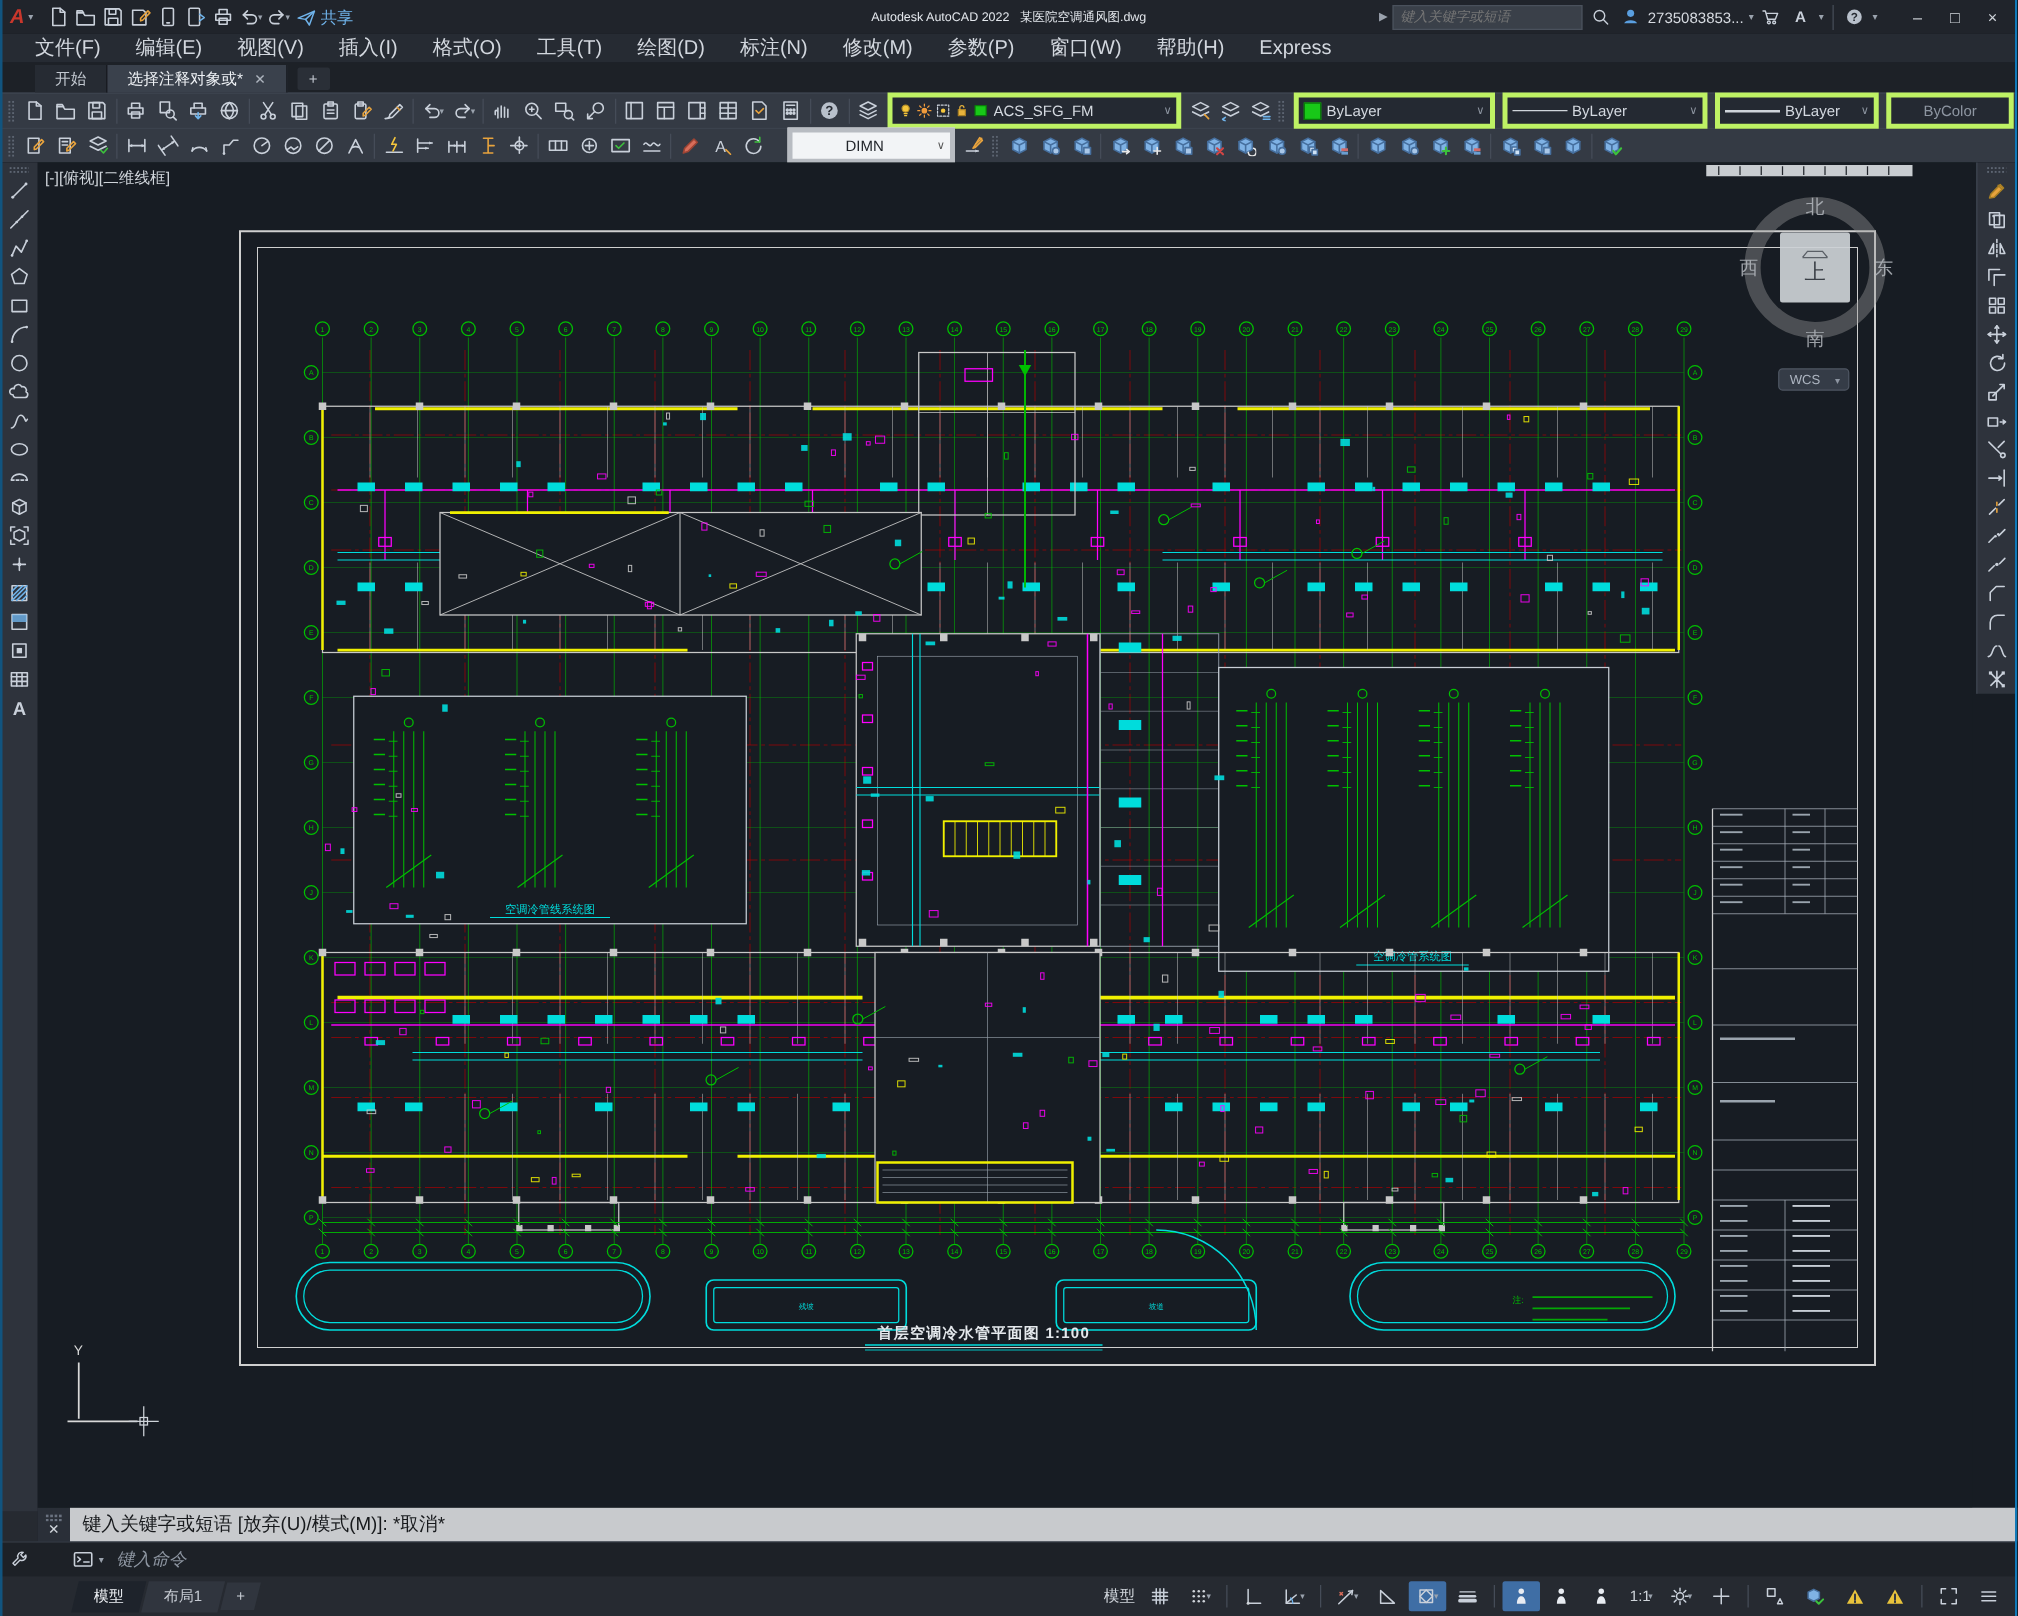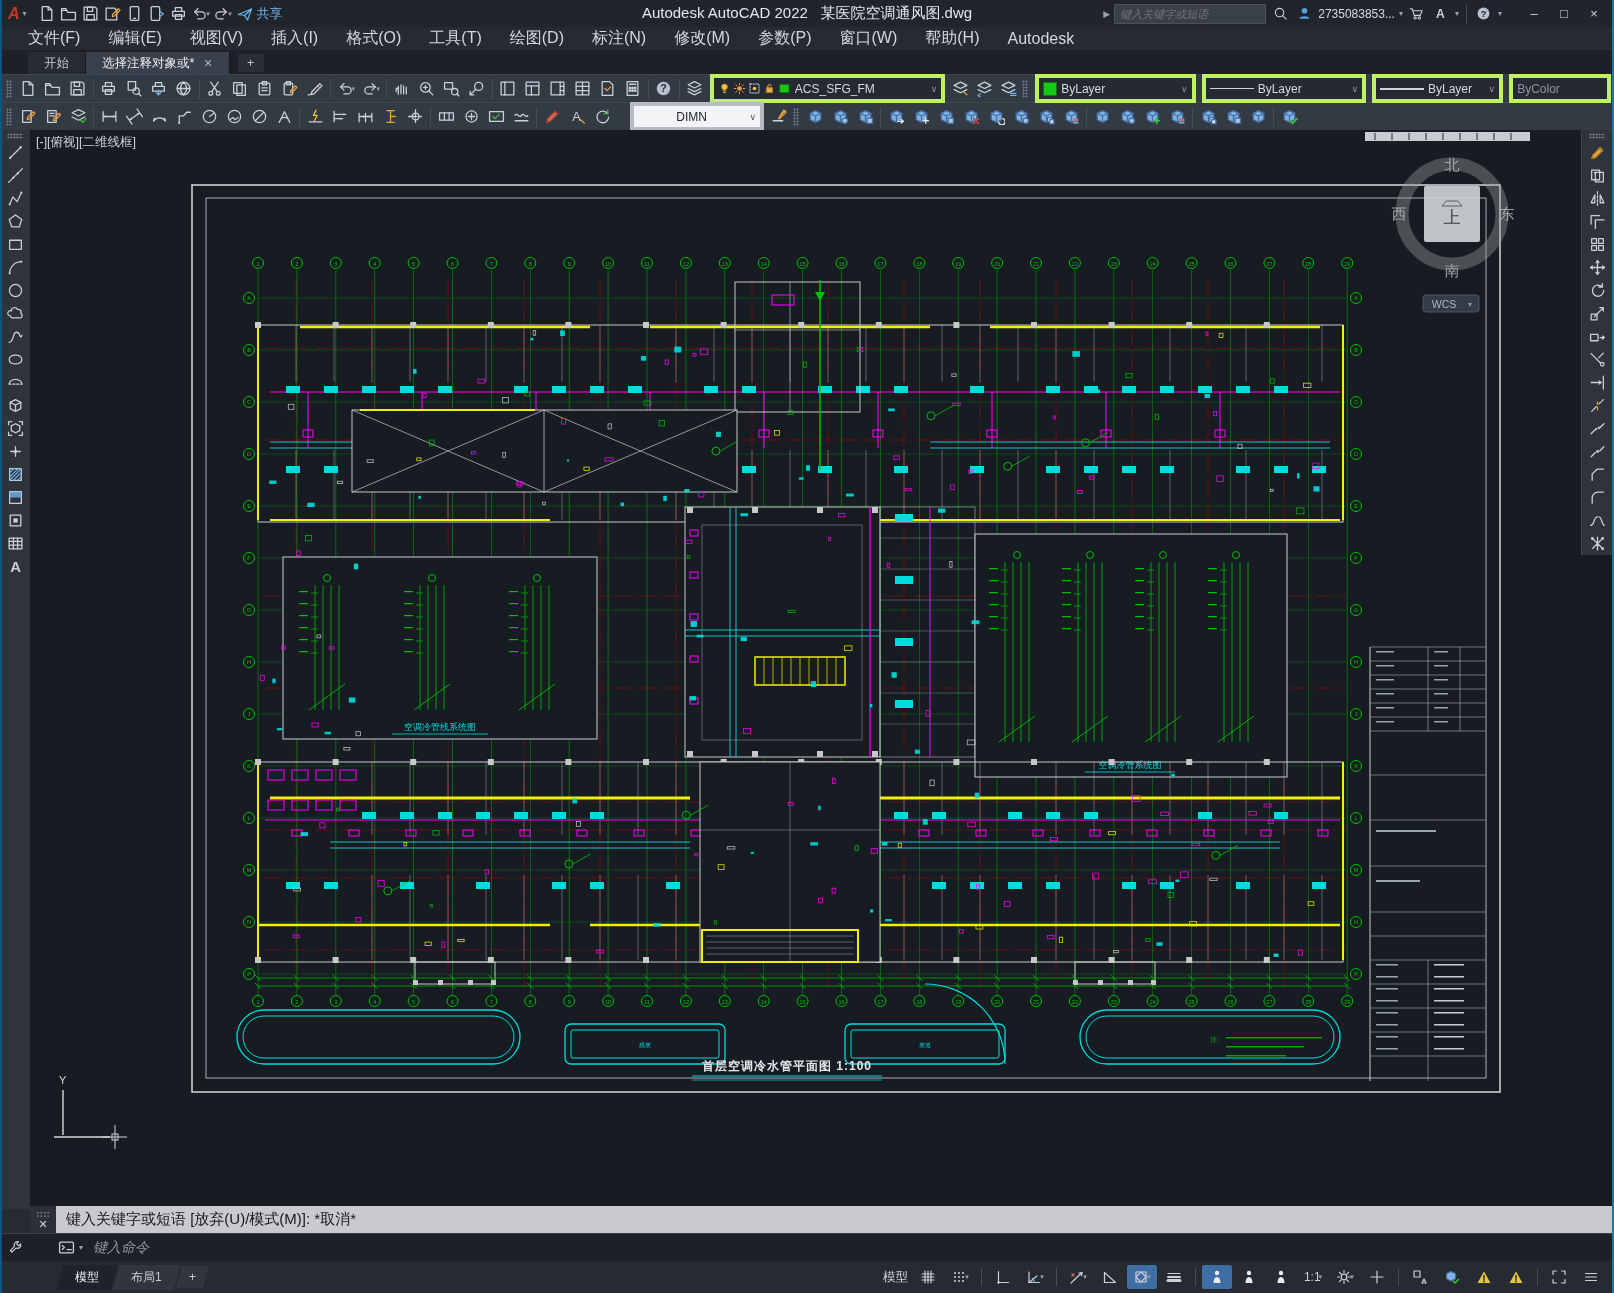--- a/index.html
+++ b/index.html
@@ -9,21 +9,21 @@
   .edgeL{position:absolute;left:0;top:0;bottom:0;width:2px;background:#11547f;z-index:60}
   .edgeR{position:absolute;right:0;top:0;bottom:0;width:2px;background:#1079b8;z-index:60}
 
   
   .titlebar{height:27px;background:#20242b;display:flex;align-items:center;position:relative;color:#d6dae0;font-size:12px;}
   .logoA{color:#c9372c;font-weight:bold;font-style:italic;font-size:16px;padding:0 3px 0 8px;}
   .qat{display:flex;align-items:center;gap:2px;margin-left:10px;}
   .tbtn{width:24px;height:24px;display:flex;align-items:center;justify-content:center;border-radius:2px;}
   .tbtn.small{width:20px;height:22px}
   .share{color:#6fb3ea;margin-left:2px;font-size:13px;}
-  .title-center{position:absolute;left:0;right:0;text-align:center;font-size:15px;color:#e3e7ec;pointer-events:none;}
+  .title-center{position:absolute;left:0;right:0;text-align:center;font-size:10px;color:#e3e7ec;pointer-events:none;}
   .tb-right{margin-left:auto;display:flex;align-items:center;gap:4px;padding-right:6px;}
   .searchbox{width:150px;height:18px;background:#3a4049;border:1px solid #4a515c;display:flex;align-items:center;}
   .searchbox input{width:100%;background:transparent;border:0;outline:0;color:#9aa2ad;font-style:italic;font-size:11px;padding:0 5px;font-family:inherit;}
   .acct{color:#d6dae0;font-size:12px;}
   .chev7{font-size:8px;color:#9aa2ad;}
   .winbtns{display:flex;align-items:center;gap:2px;margin-left:14px;}
   .winbtn{width:28px;height:22px;display:flex;align-items:center;justify-content:center;color:#cfd4da;font-size:13px;}
 
   
   .menubar{height:23px;background:#262b33;display:flex;align-items:center;padding-left:14px;}
@@ -40,21 +40,21 @@
   .trow{height:27px;background:#343a44;border-top:1px solid #3e4550;display:flex;align-items:center;padding-left:4px;}
   .grip{width:6px;height:18px;margin:0 4px 0 2px;background-image:radial-gradient(#5d6572 1px,transparent 1.1px);background-size:3px 3px;}
   .sep{width:1px;height:20px;background:#454c58;margin:0 3px;}
   .tgroup{display:flex;align-items:center;gap:1px;}
   .dd{font-size:7px;color:#9aa2ad;margin-left:-2px;}
   .combo{display:flex;align-items:center;background:#242932;border:4px solid #bef264;height:21px;color:#d4d9e0;font-size:12px;margin:0 3px;padding:0 4px;gap:4px;}
   .combo .cval{flex:1;white-space:nowrap;overflow:hidden;}
   .combo .chev{color:#8d95a1;font-size:9px;}
   .combo.white{background:#f2f4f6;color:#23262b;border-color:#b8bcc2;margin-left:16px;}
   .combo.white .cval{text-align:center;}
-  .combo.disabled{color:#8d95a1;}
+  .combo.disabled{color:#8d95a1;text-align:center;}
   .sw{width:12px;height:12px;background:#18c818;border:1px solid #0a7a0a;}
   .ltl{width:44px;border-top:1px solid #cfd4da;}
   .ltl.thick{border-top-width:2px;}
   .micons{display:flex;align-items:center;gap:2px;}
 
   
   .workspace{position:relative;height:1076px;background:#171c23;}
   .vtool{position:absolute;top:0;width:30px;background:#2e333c;display:flex;flex-direction:column;align-items:center;padding-top:3px;z-index:5;}
   .vtool .vgrip{width:16px;height:6px;margin-bottom:2px;background-image:radial-gradient(#5d6572 1px,transparent 1.1px);background-size:3px 3px;}
   .vtool .tbtn{width:24px;height:23px;}
@@ -250,21 +250,21 @@
       <span class="menuitem">视图(V)</span>
       <span class="menuitem">插入(I)</span>
       <span class="menuitem">格式(O)</span>
       <span class="menuitem">工具(T)</span>
       <span class="menuitem">绘图(D)</span>
       <span class="menuitem">标注(N)</span>
       <span class="menuitem">修改(M)</span>
       <span class="menuitem">参数(P)</span>
       <span class="menuitem">窗口(W)</span>
       <span class="menuitem">帮助(H)</span>
-      <span class="menuitem">Autodesk</span>
+      <span class="menuitem">Express</span>
     </div>
 
   <div class="filetabs">
     <div class="ftab">
         <span>开始</span>
       </div>
     <div class="ftab active">
       <span>选择注释对象或*</span>
       <span class="closex">✕</span>
     </div>

